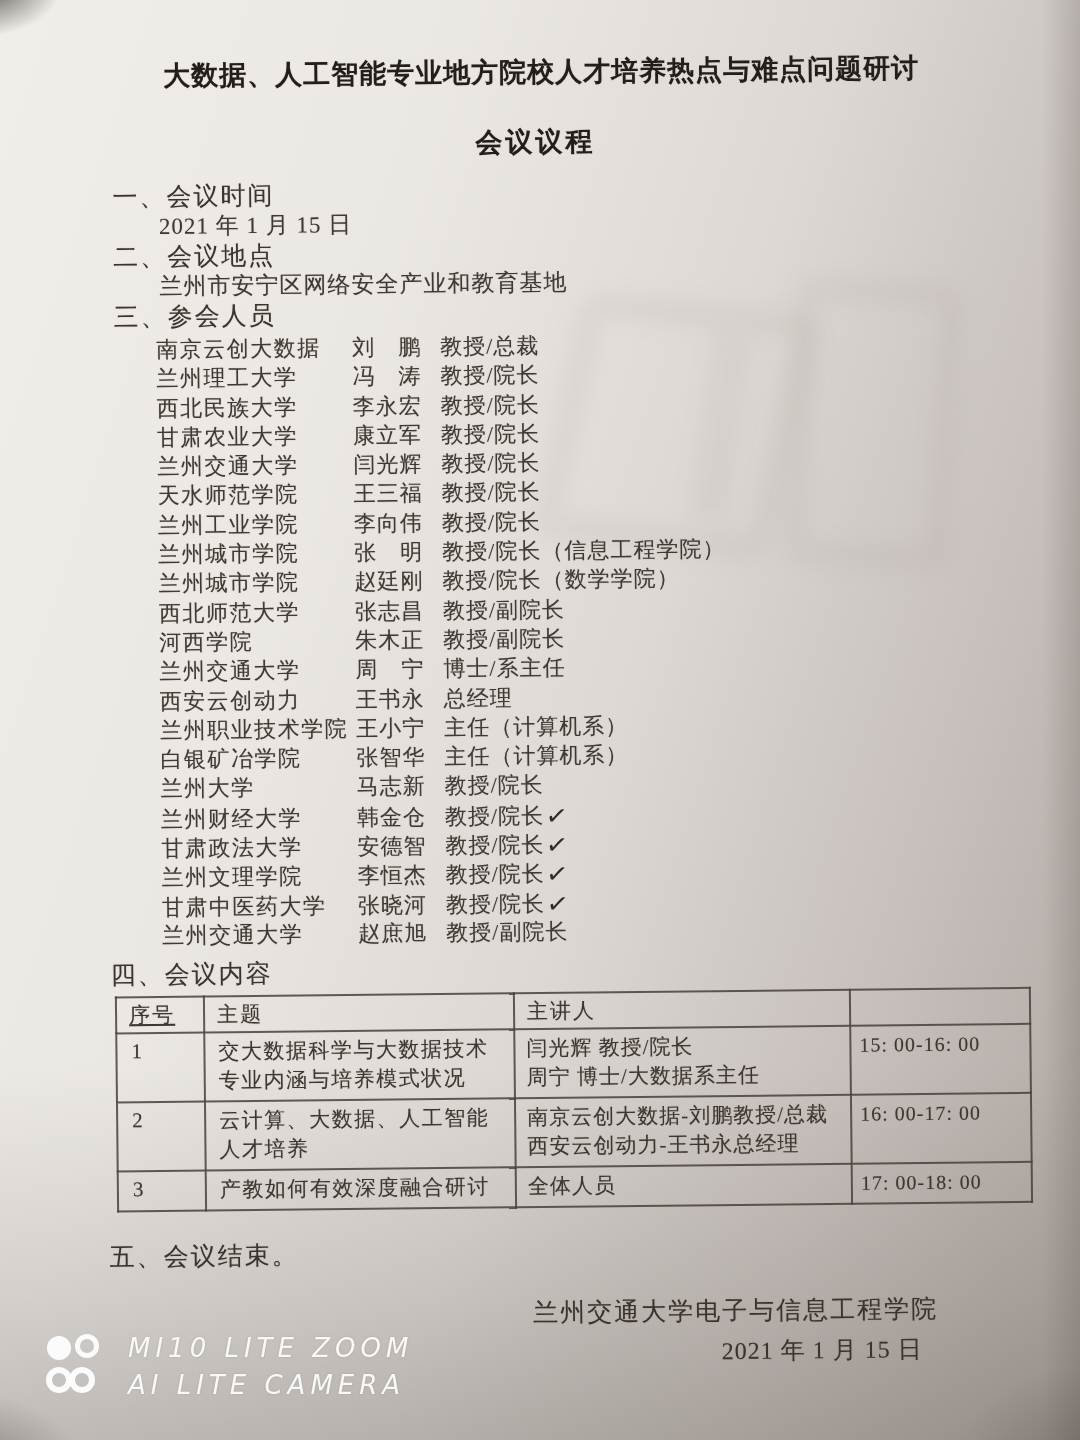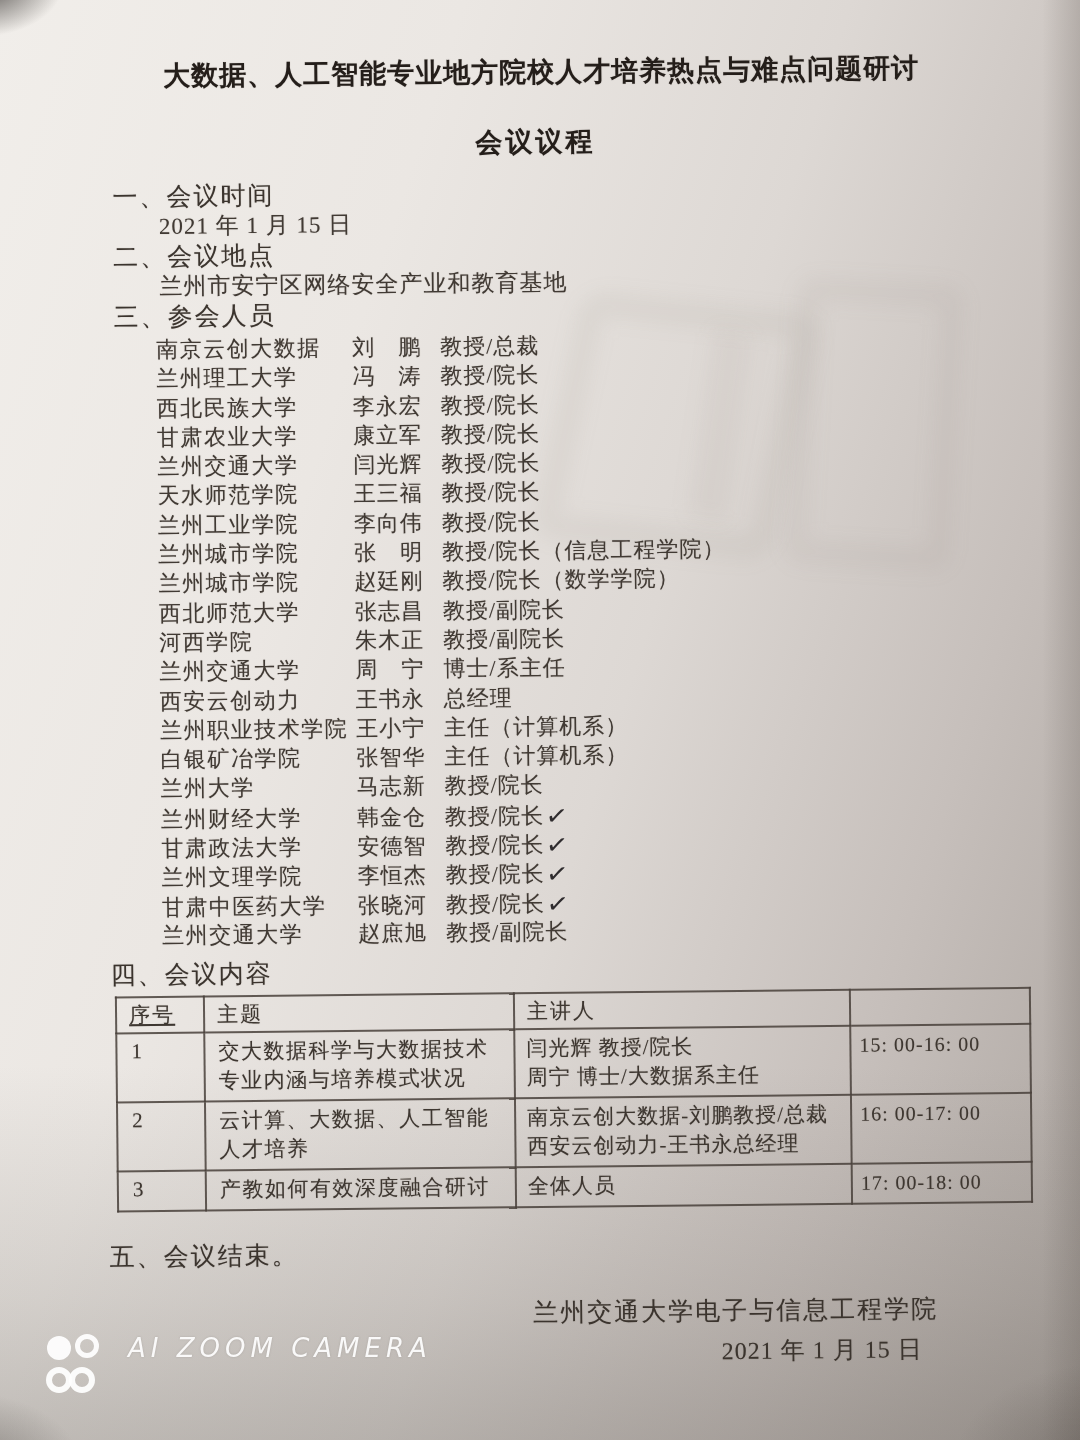--- a/index.html
+++ b/index.html
@@ -247,16 +247,17 @@
   </div>
 
   <div class="watermark">
     <svg class="wm-logo" width="62" height="64" viewBox="0 0 62 64">
       <circle cx="15" cy="14" r="12" fill="rgba(255,255,255,0.93)"></circle>
       <circle cx="43" cy="12" r="9.5" fill="none" stroke="rgba(255,255,255,0.93)" stroke-width="5"></circle>
       <circle cx="15" cy="46" r="10" fill="none" stroke="rgba(255,255,255,0.93)" stroke-width="6"></circle>
       <circle cx="38" cy="46" r="10" fill="none" stroke="rgba(255,255,255,0.93)" stroke-width="6"></circle>
     </svg>
     <div class="wm-text">
-      <div class="wm-line">AI ZOOM CAMERA</div>
+      <div class="wm-line">MI10 LITE ZOOM</div>
+      <div class="wm-line">AI LITE CAMERA</div>
     </div>
   </div>
 </div>
 
 </body></html>

